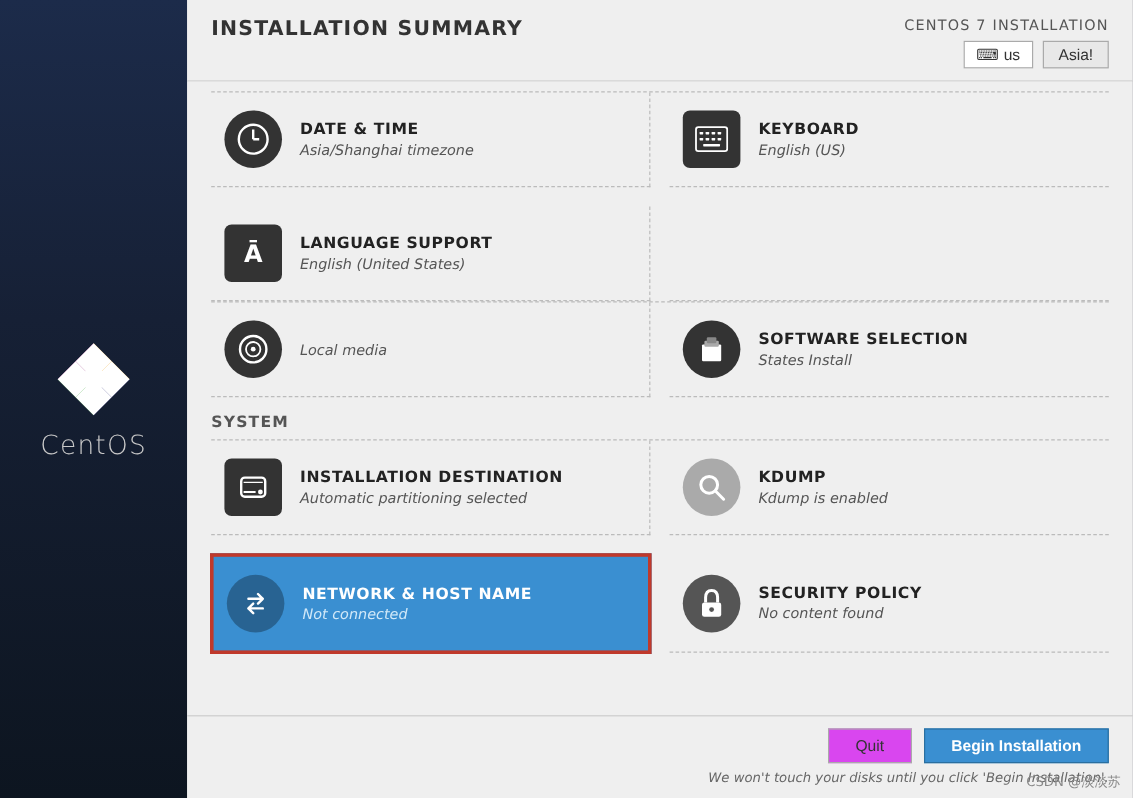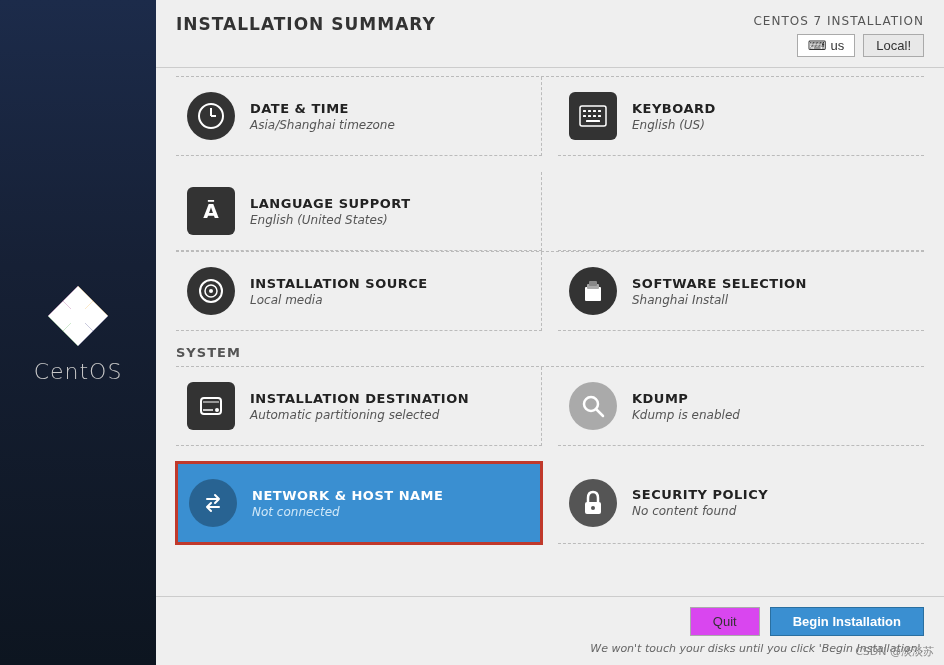--- a/index.html
+++ b/index.html
@@ -295,21 +295,21 @@
 
     <div class="header">
       <div class="installation-summary-title">INSTALLATION SUMMARY</div>
       <div class="header-right">
         <span class="centos7-label">CENTOS 7 INSTALLATION</span>
         <div class="header-controls">
           <button class="lang-button">
             <span>⌨</span>
             <span>us</span>
           </button>
-          <button class="help-button">Local!</button>
+          <button class="help-button">Asia!</button>
         </div>
       </div>
     </div>
 
     <div class="items-area">
 
       <div class="items-grid" style="margin-top:8px;">
 
         <div class="item-cell">
           <div class="item-icon">
@@ -372,38 +372,37 @@
           <div class="item-icon">
             <div class="icon-circle">
               <svg width="28" height="28" viewBox="0 0 28 28">
                 <circle cx="14" cy="14" r="11" stroke="white" stroke-width="2" fill="none"></circle>
                 <circle cx="14" cy="14" r="6" stroke="white" stroke-width="1.5" fill="none"></circle>
                 <circle cx="14" cy="14" r="2" fill="white"></circle>
               </svg>
             </div>
           </div>
           <div class="item-text">
-            <div class="item-title">INSTALLATION SOURCE</div>
             <div class="item-subtitle">Local media</div>
           </div>
         </div>
 
         <div class="item-cell">
           <div class="item-icon">
             <div class="icon-circle" style="background:#333; position:relative; overflow:hidden;">
               <svg width="28" height="28" viewBox="0 0 28 28">
                 <rect x="6" y="10" width="16" height="14" fill="white" rx="1"></rect>
                 <rect x="8" y="7" width="12" height="5" fill="#aaa" rx="1"></rect>
                 <rect x="10" y="4" width="8" height="5" fill="#888" rx="1"></rect>
               </svg>
             </div>
           </div>
           <div class="item-text">
             <div class="item-title">SOFTWARE SELECTION</div>
-            <div class="item-subtitle">Shanghai Install</div>
+            <div class="item-subtitle">States Install</div>
           </div>
         </div>
 
       </div>
 
       <div class="section-header">SYSTEM</div>
       <div class="items-grid">
 
         <div class="item-cell">
           <div class="item-icon">

